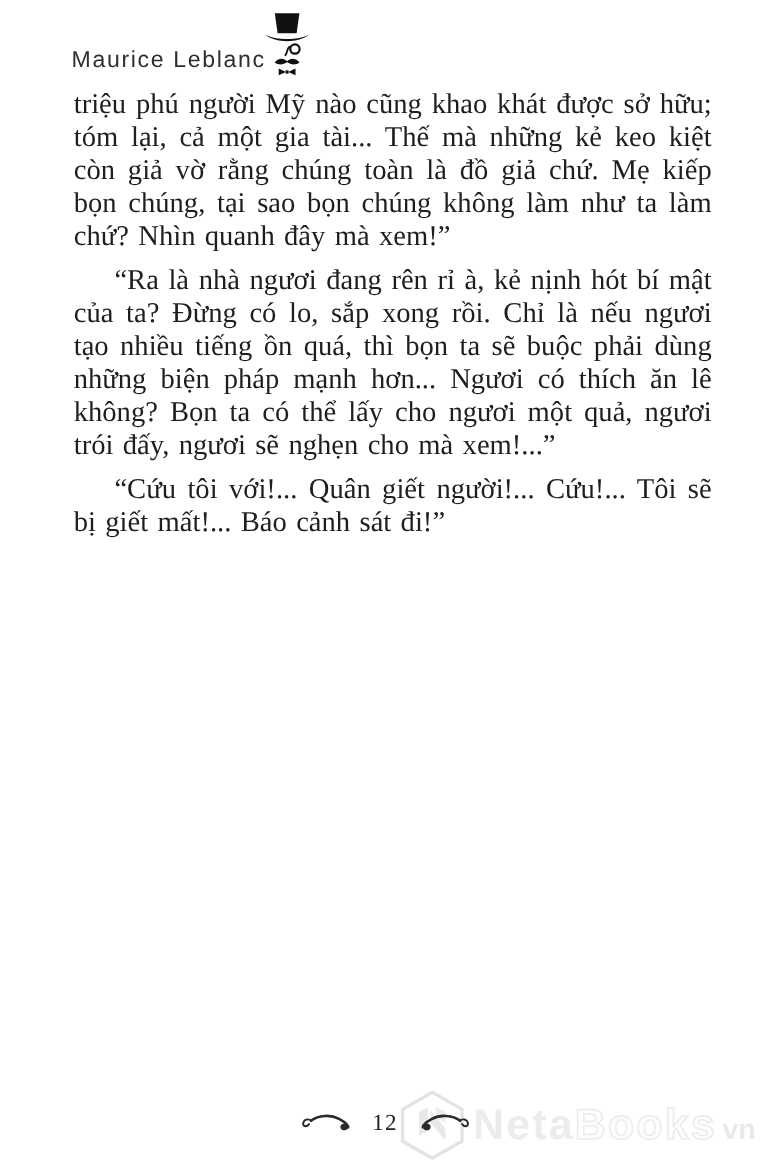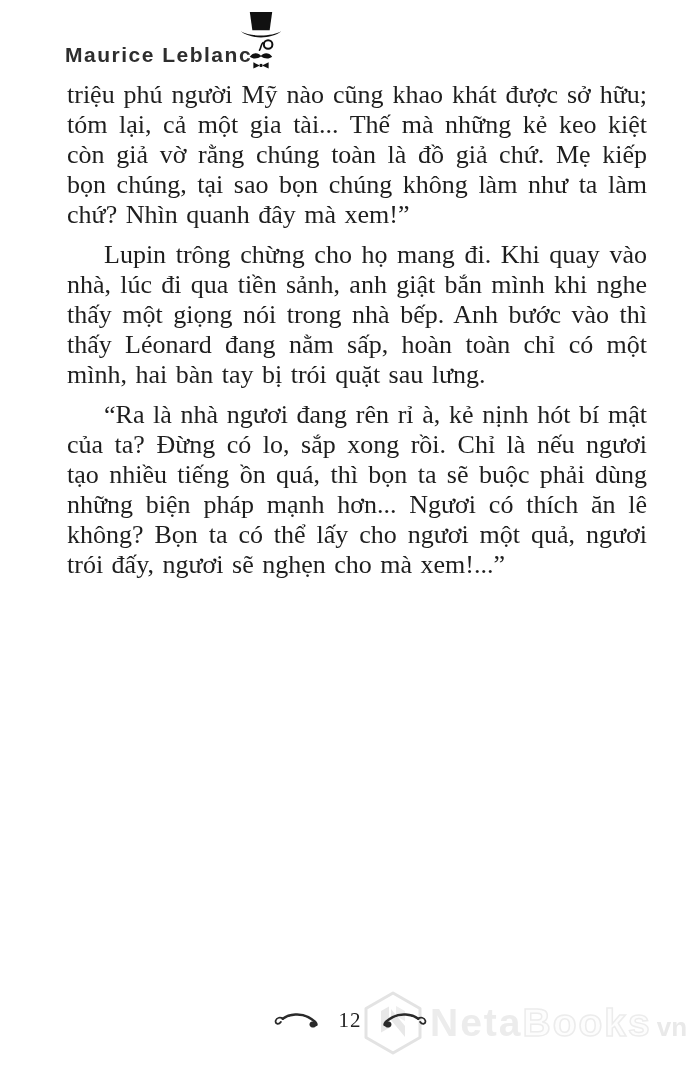--- a/index.html
+++ b/index.html
@@ -17,21 +17,21 @@
     position: absolute;
     left: 65px;
     top: 38px;
     height: 34px;
     display: flex;
     align-items: center;
   }
   .author {
     font-family: "Liberation Sans", sans-serif;
     font-size: 21px;
-    font-weight: 700;
+    font-weight: 400;
     letter-spacing: 1.5px;
     color: #2e2e2e;
   }
   .gent-icon {
     position: absolute;
     left: 238px;
     top: 11px;
     width: 46px;
     height: 59px;
   }
@@ -113,22 +113,22 @@
     <circle cx="29" cy="33" r="4.2" fill="none" stroke="#111" stroke-width="2"></circle>
     <path d="M24 31 C21.5 33 22.5 36 20.5 38.5" fill="none" stroke="#111" stroke-width="1.6" stroke-linecap="round"></path>
     <path d="M11 45 C14 40.5 19.5 40.8 22 44 C24.5 40.8 30 40.5 33 45 C29.5 47.8 25 46.8 22 44.8 C19 46.8 14.5 47.8 11 45 Z" fill="#111"></path>
     <path d="M14.5 50.5 L21 53.5 L14.5 56.5 Z" fill="#111"></path>
     <path d="M29.5 50.5 L23 53.5 L29.5 56.5 Z" fill="#111"></path>
     <rect x="20.7" y="52" width="2.6" height="3" fill="#111"></rect>
   </svg>
 
   <main class="body-text">
     <p class="cont">triệu phú người Mỹ nào cũng khao khát được sở hữu; tóm lại, cả một gia tài... Thế mà những kẻ keo kiệt còn giả vờ rằng chúng toàn là đồ giả chứ. Mẹ kiếp bọn chúng, tại sao bọn chúng không làm như ta làm chứ? Nhìn quanh đây mà xem!”</p>
-    <p>Lupin trông chừng cho họ mang đi. Khi quay vào nhà, lúc đi qua tiền sảnh, anh giật bắn mình khi nghe thấy một giọng nói trong nhà bếp. Anh bước vào thì thấy Léonard đang nằm sấp, hoàn toàn chỉ có một mình, hai bàn tay bị trói quặt sau lưng.</p>
     <p>“Ra là nhà ngươi đang rên rỉ à, kẻ nịnh hót bí mật của ta? Đừng có lo, sắp xong rồi. Chỉ là nếu ngươi tạo nhiều tiếng ồn quá, thì bọn ta sẽ buộc phải dùng những biện pháp mạnh hơn... Ngươi có thích ăn lê không? Bọn ta có thể lấy cho ngươi một quả, ngươi trói đấy, ngươi sẽ nghẹn cho mà xem!...”</p>
+    <p>“Cứu tôi với!... Quân giết người!... Cứu!... Tôi sẽ bị giết mất!... Báo cảnh sát đi!”</p>
   </main>
 
   <div class="watermark">
     <svg class="wm-hex" viewBox="0 0 70 66" aria-hidden="true">
       <path d="M35 3 L62 18.5 L62 47.5 L35 63 L8 47.5 L8 18.5 Z" fill="none" stroke="#e3e3e3" stroke-width="3" stroke-linejoin="round"></path>
       <path d="M23 21 L31 16.5 L31 38 L23 42.5 Z" fill="#e8e8e8"></path>
       <path d="M33 19 L47 36 L47 47 L33 30 Z" fill="#e8e8e8"></path>
       <path d="M38 16 L47 21 L47 31 L38 26 Z" fill="#eeeeee"></path>
     </svg>
     <span class="wm-text">

